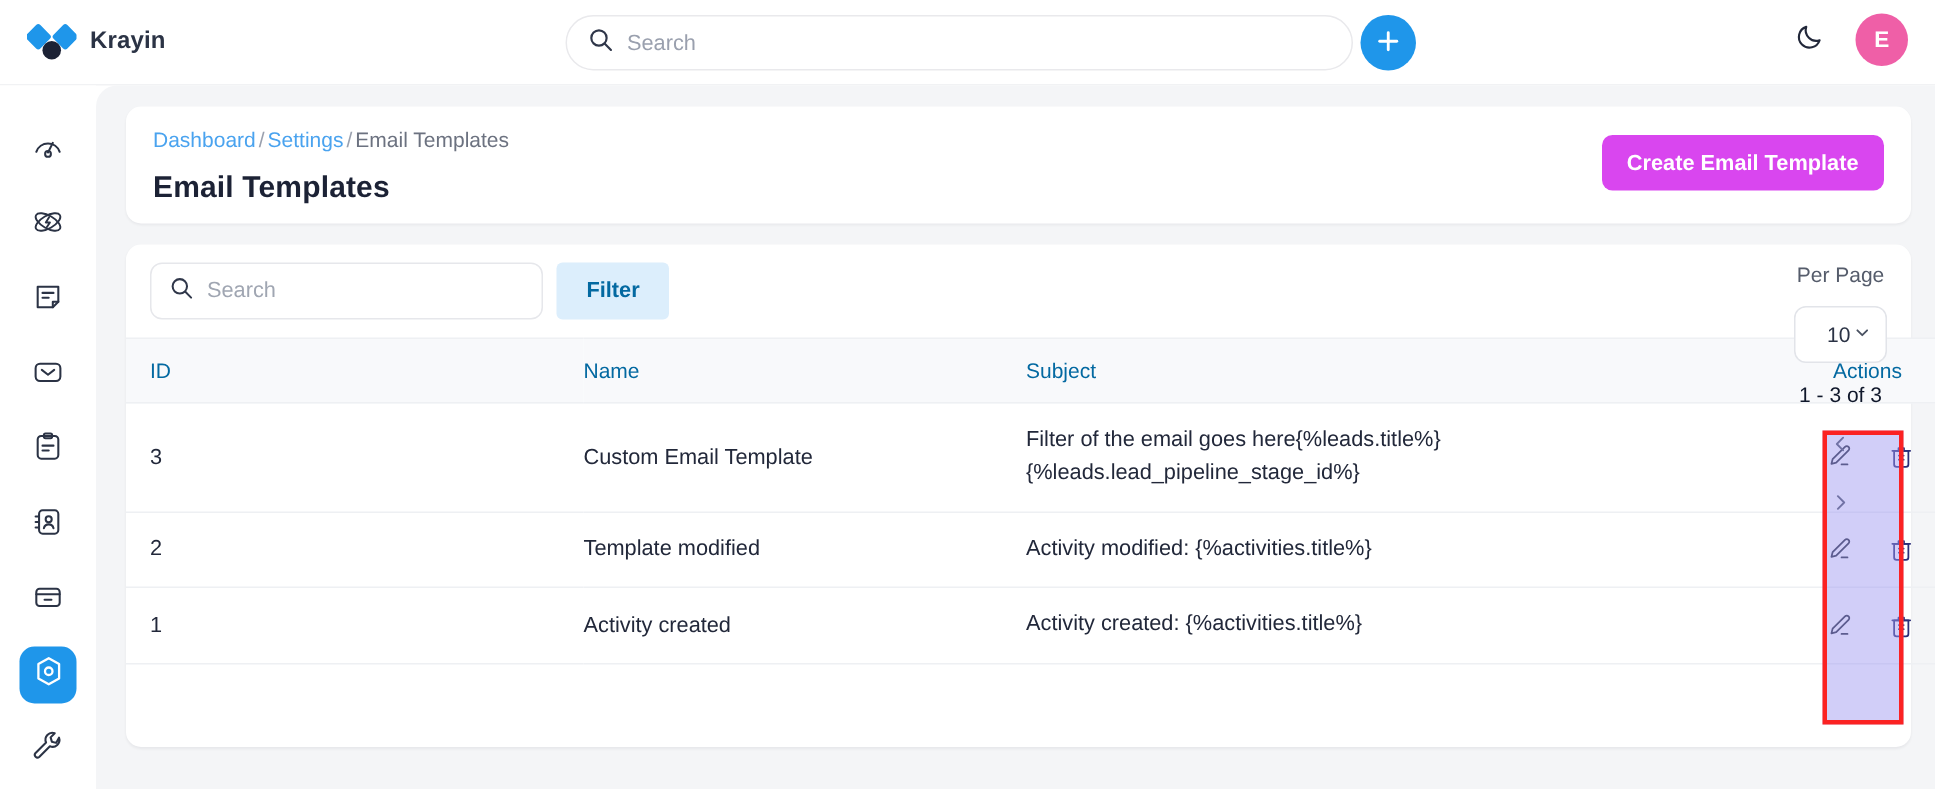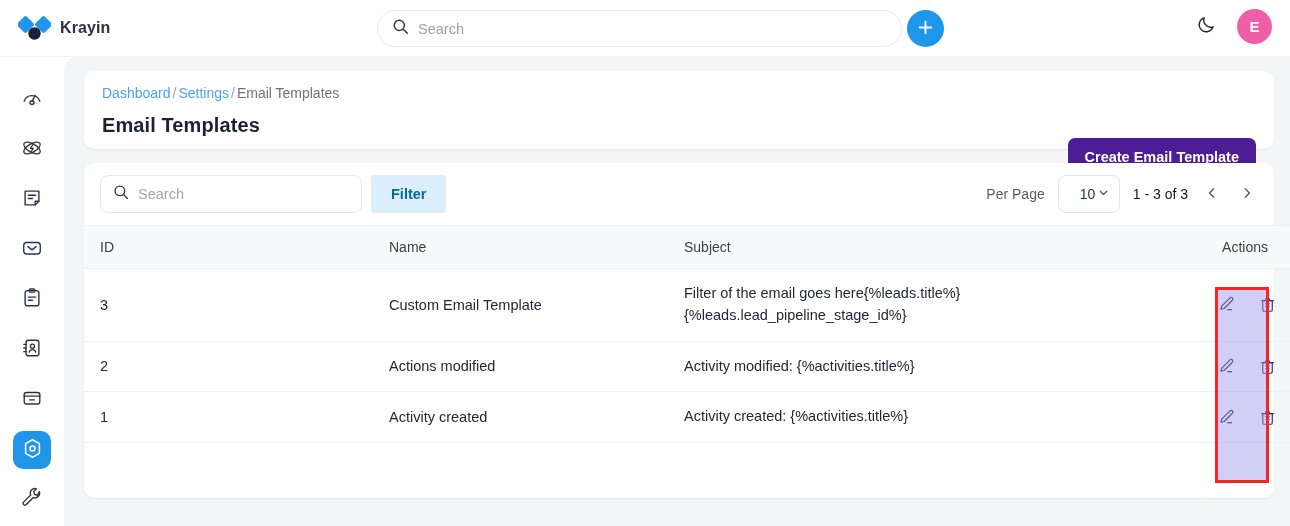--- a/index.html
+++ b/index.html
@@ -86,23 +86,23 @@
   }
   .breadcrumb { font-size: 14px; color: #6c7280; line-height: 1.2; }
   .breadcrumb a { color: #4aa3ef; text-decoration: none; cursor: pointer; }
   .breadcrumb .sep { color: #9aa0ae; margin: 0 2px; }
   .page-title {
     font-size: 20px; font-weight: 700; color: #1c2235;
     margin-top: 12px; letter-spacing: .1px;
   }
   .create-btn {
     position: absolute; right: 18px; top: 19px;
-    background: #4c1d95; color: #fff; border: 0; border-radius: 7px;
+    background: #d946ef; color: #fff; border: 0; border-radius: 7px;
     height: 37px; padding: 0 17px; font-size: 14.5px; font-weight: 600;
-    font-family: "Liberation Sans", sans-serif; cursor: pointer; margin-top: 48px;
+    font-family: "Liberation Sans", sans-serif; cursor: pointer;
   }
 
   .table-card { padding: 0; position: relative; height: 335px; }
 
   .toolbar {
     height: 62px; display: flex; align-items: center; padding: 0 16px; position: relative;
   }
   .tbl-search {
     width: 262px; height: 38px; border: 1px solid #e6e7eb; border-radius: 8px;
     display: flex; align-items: center; gap: 9px; padding: 0 12px; background: #fff;
@@ -114,38 +114,38 @@
   .tbl-search input::placeholder { color: #a0a6b2; }
   .filter-btn {
     margin-left: 9px; height: 38px; padding: 0 20px; border: 0; border-radius: 4px;
     background: #dceefc; color: #0369a1; font-size: 14.5px; font-weight: 600;
     font-family: "Liberation Sans", sans-serif; cursor: pointer;
   }
 
   .pager {
     position: absolute; right: 16px; top: 12px;
     display: flex; align-items: center; gap: 13px;
-    font-size: 14px; color: #4a5262;
+    font-size: 14px; color: #4a5262; flex-direction: column;
   }
   .perpage-label { color: #555c6b; }
   .perpage-select {
     width: 62px; height: 38px; border: 1px solid #e2e4e9; border-radius: 8px;
     display: flex; align-items: center; justify-content: space-between;
     padding: 0 9px 0 21px; cursor: pointer; background: #fff; color: #2b3345;
   }
   .range-label { color: #0f172a; }
   .pg-arrow {
     width: 22px; height: 26px; display: flex; align-items: center; justify-content: center;
     cursor: pointer; color: #4a5262; background: transparent; border: 0;
   }
 
   table { width: 100%; border-collapse: collapse; table-layout: fixed; }
   thead th {
     background: #f8f9fb; text-align: left; font-size: 14px; font-weight: 400;
-    color: #404040; padding: 13px 0 13px 0; border-top: 1px solid #eef0f3;
+    color: #0369a1; padding: 13px 0 13px 0; border-top: 1px solid #eef0f3;
     border-bottom: 1px solid #eef0f3;
   }
   .col-id    { width: 305px; padding-left: 16px !important; }
   .col-name  { width: 295px; }
   .col-subj  { width: 500px; }
   .col-act   { width: 126px; text-align: right !important; padding-right: 42px !important; }
 
   tbody td {
     font-size: 14.5px; color: #22283a; padding: 14px 0;
     border-bottom: 1px solid #eef0f3; vertical-align: middle;
@@ -398,21 +398,21 @@
                     <line x1="10" y1="11" x2="14" y2="11"></line>
                       <line x1="10" y1="14.5" x2="14" y2="14.5"></line>
                   </svg>
                 </span>
               </div>
             </td>
           </tr>
 
           <tr>
             <td class="cell-id">2</td>
-            <td>Actions modified</td>
+            <td>Template modified</td>
             <td class="cell-subject">Activity modified: {%activities.title%}</td>
             <td class="cell-actions">
               <div class="actions-inner">
                 <span class="act-icon">
                   <svg width="19" height="19" viewBox="0 0 24 24" fill="none" stroke="#22283a" stroke-width="1.5" stroke-linecap="round" stroke-linejoin="round">
                     <path d="M16.4 3.6a2.1 2.1 0 0 1 3 3L9 17l-4 1 1-4z"></path>
                       <line x1="13.5" y1="18.5" x2="18.5" y2="18.5"></line>
                   </svg>
                 </span>
                 <span class="act-icon">

